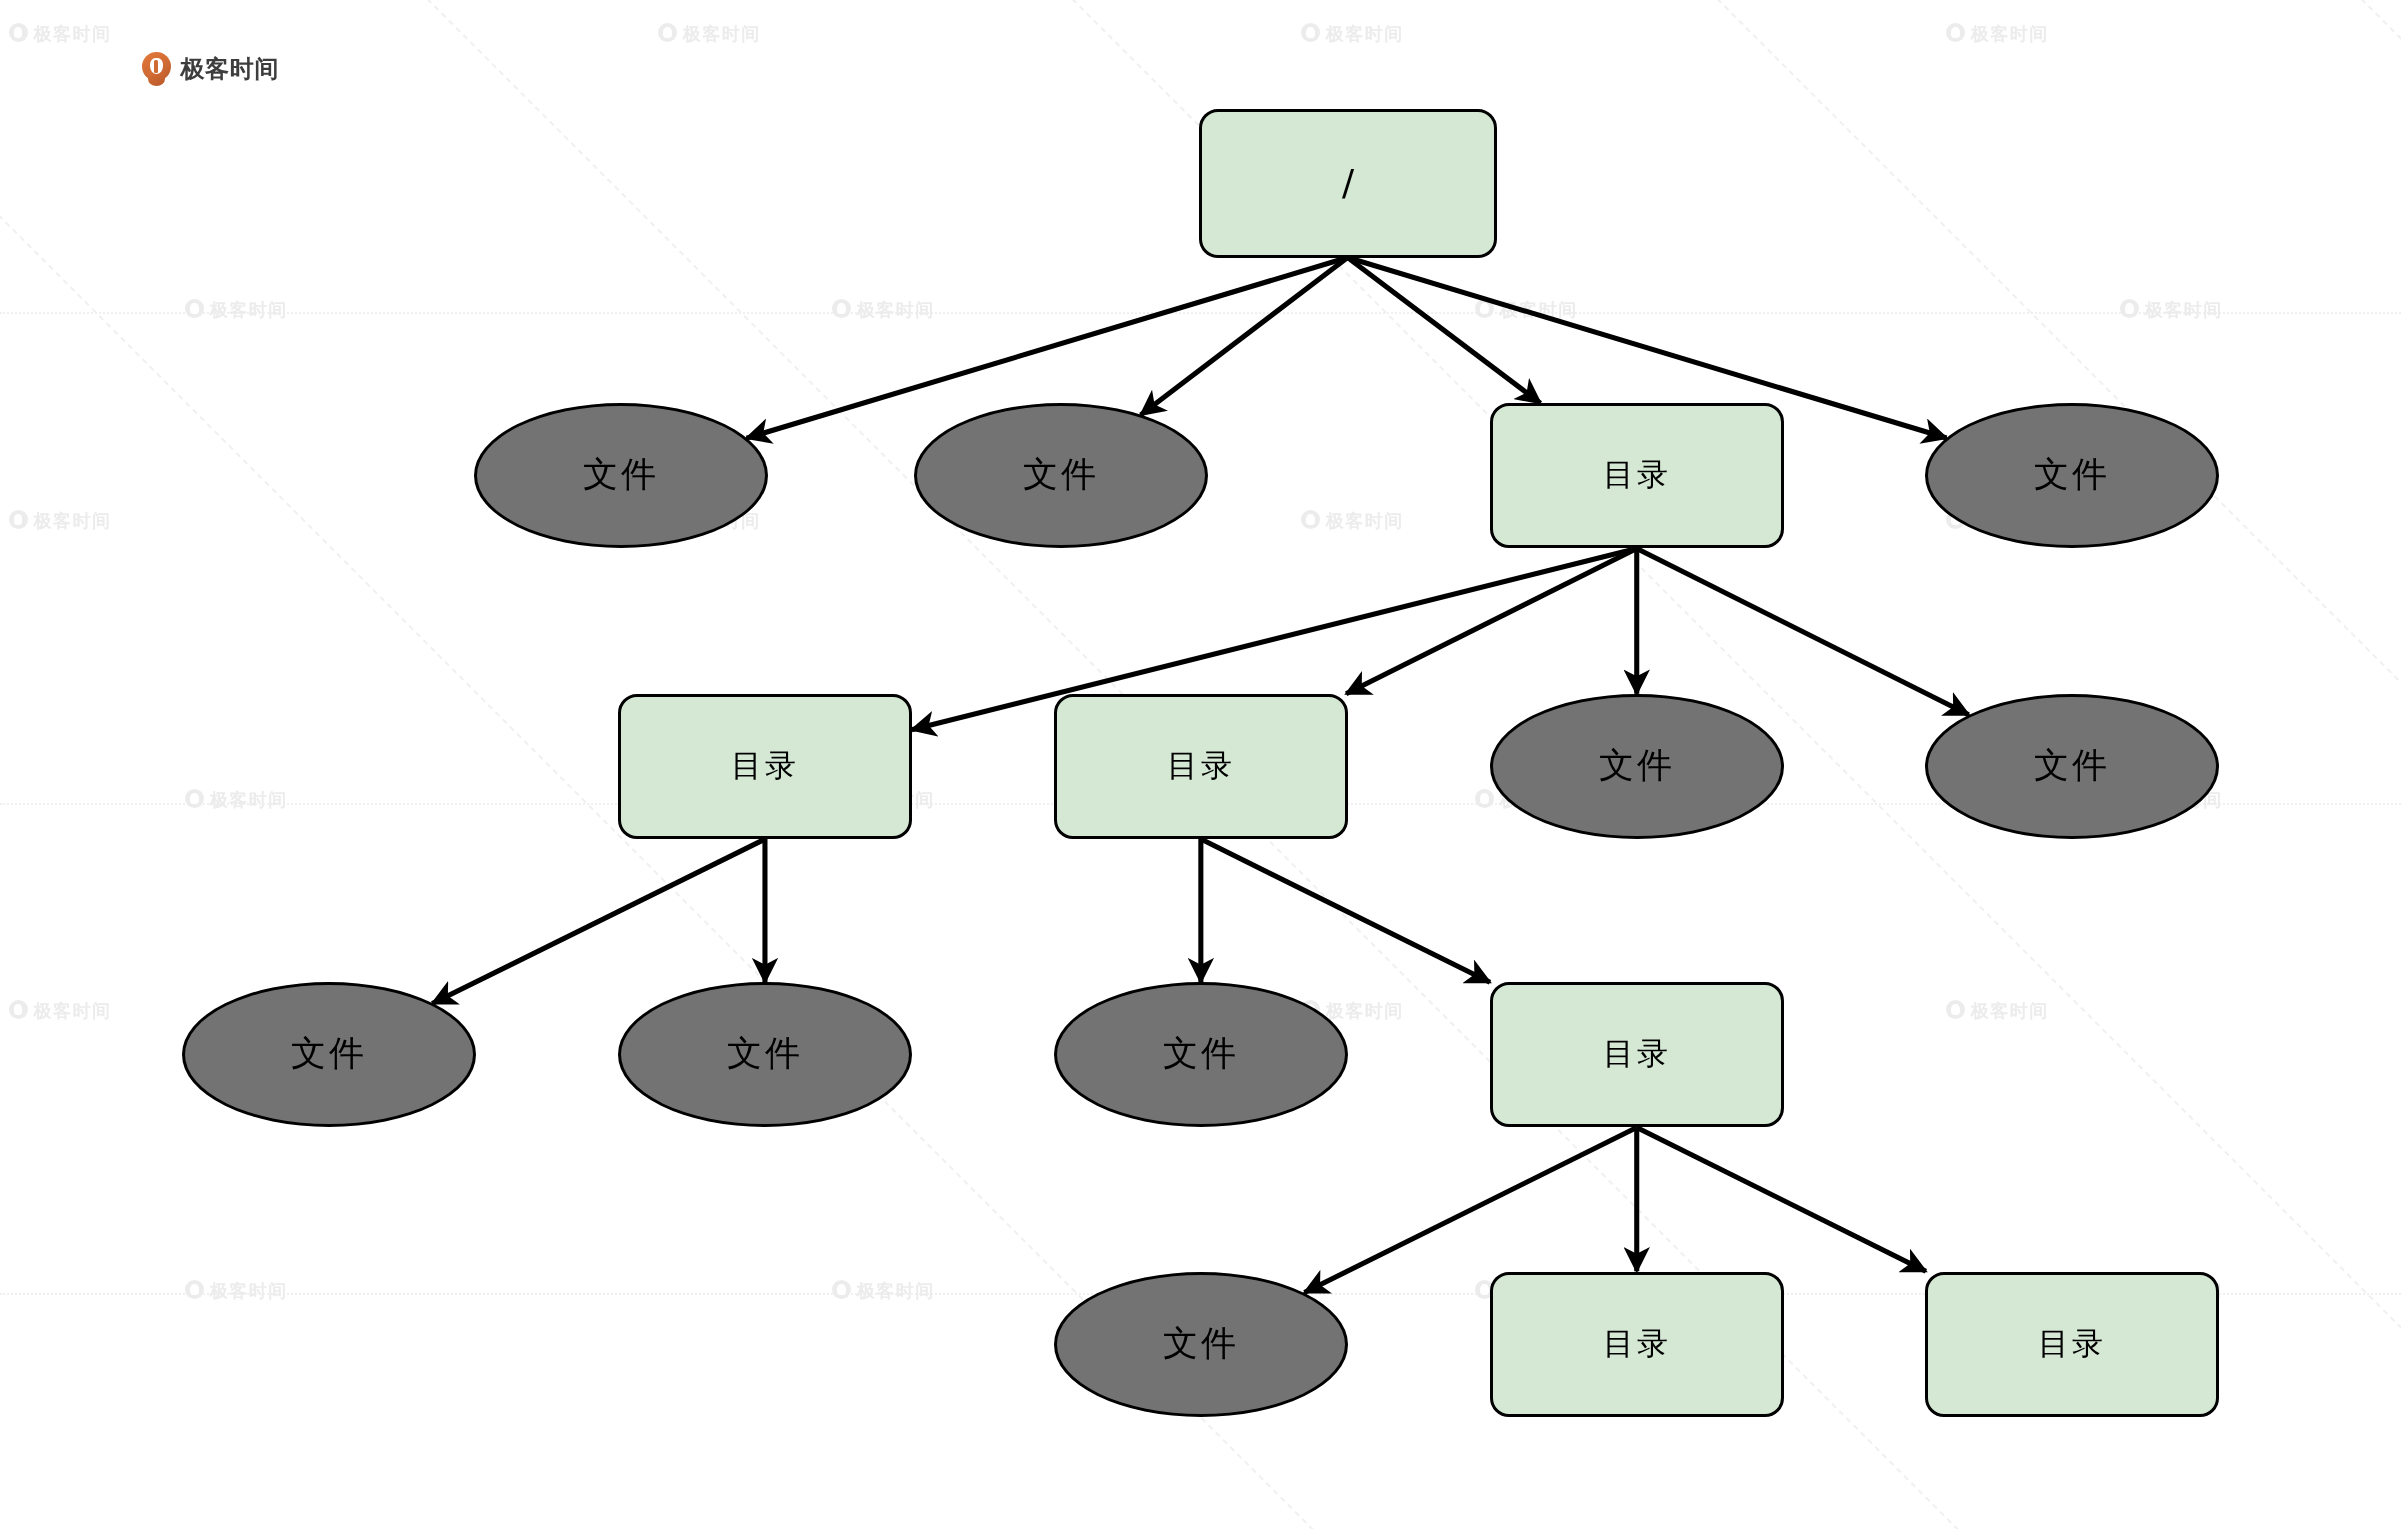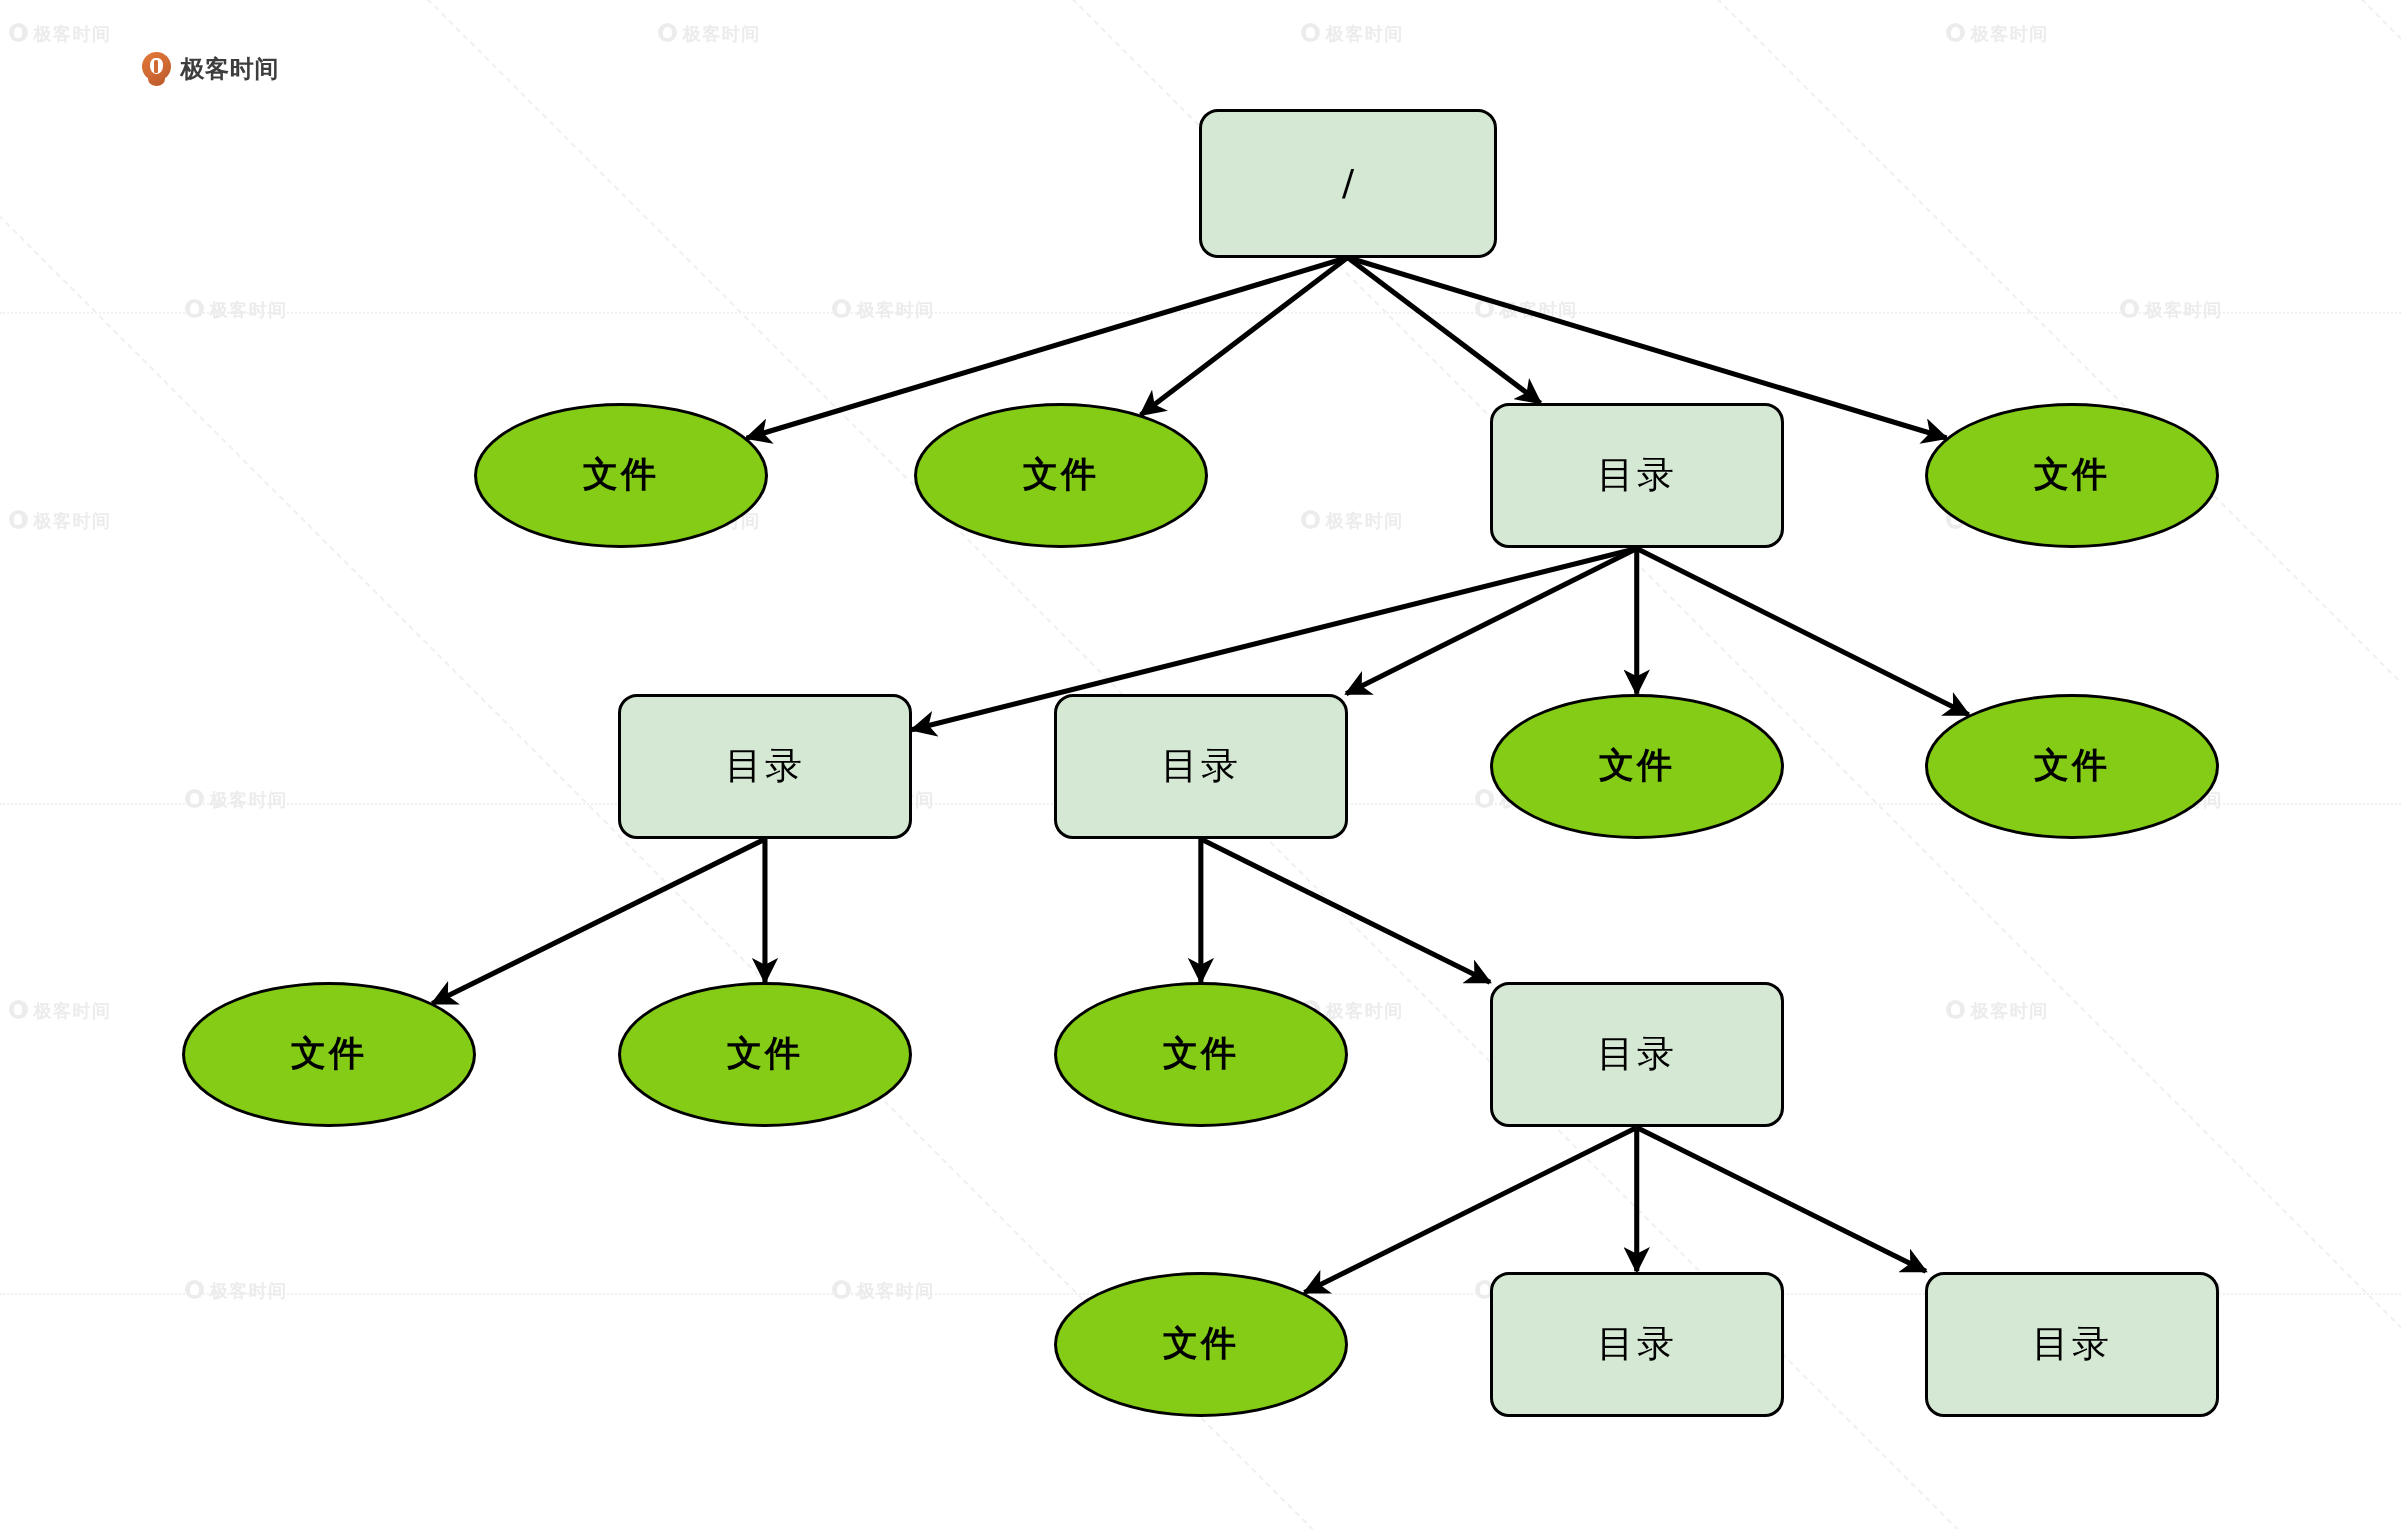--- a/index.html
+++ b/index.html
@@ -145,30 +145,29 @@
     display: flex;
     align-items: center;
     justify-content: center;
     color: #000000;
     font-family: "DejaVu Sans", sans-serif;
   }
   .node.dir {
     background: #d5e8d4;
     border: 3.6px solid #000000;
     border-radius: 19px;
-    font-size: 37px;
+    font-size: 31px;
     letter-spacing: 2.9px;
   }
   .node.file {
-    background: #84cc16;
+    background: #737373;
     border: 3.6px solid #000000;
     border-radius: 50%;
     font-size: 35px;
     letter-spacing: 2.9px;
-    font-weight: bold;
   }
   .node.root {
     font-size: 36px;
     letter-spacing: 0;
   }
   .node-label {
     display: block;
     line-height: 1;
     transform: translateY(-1.5px);
   }

